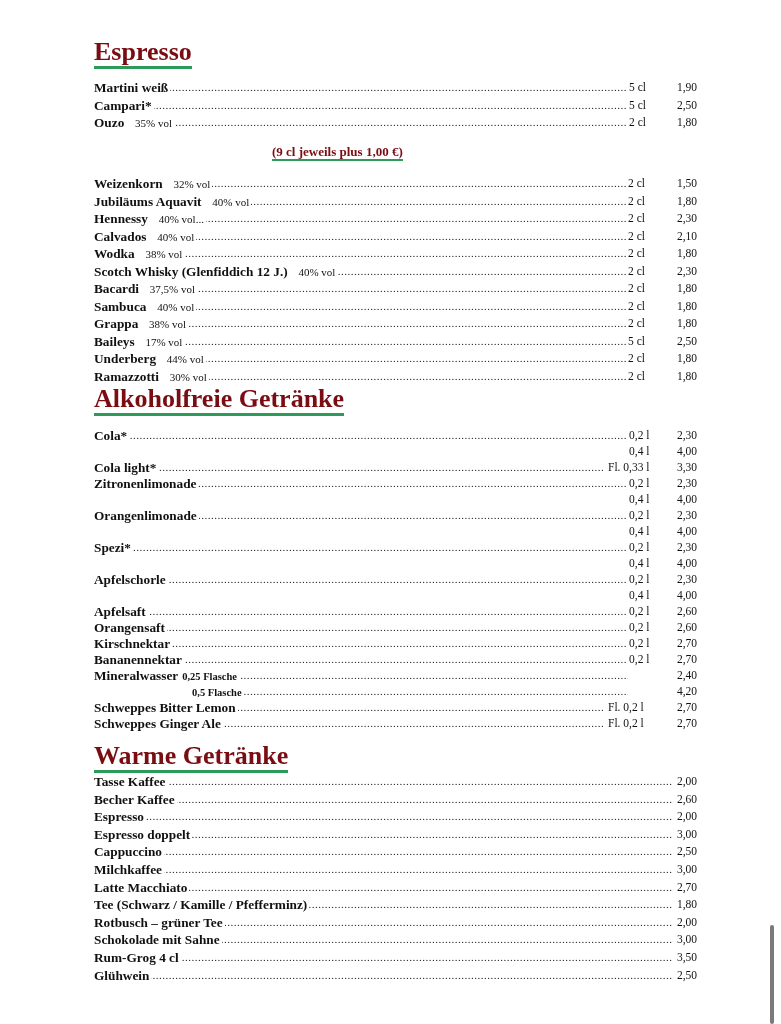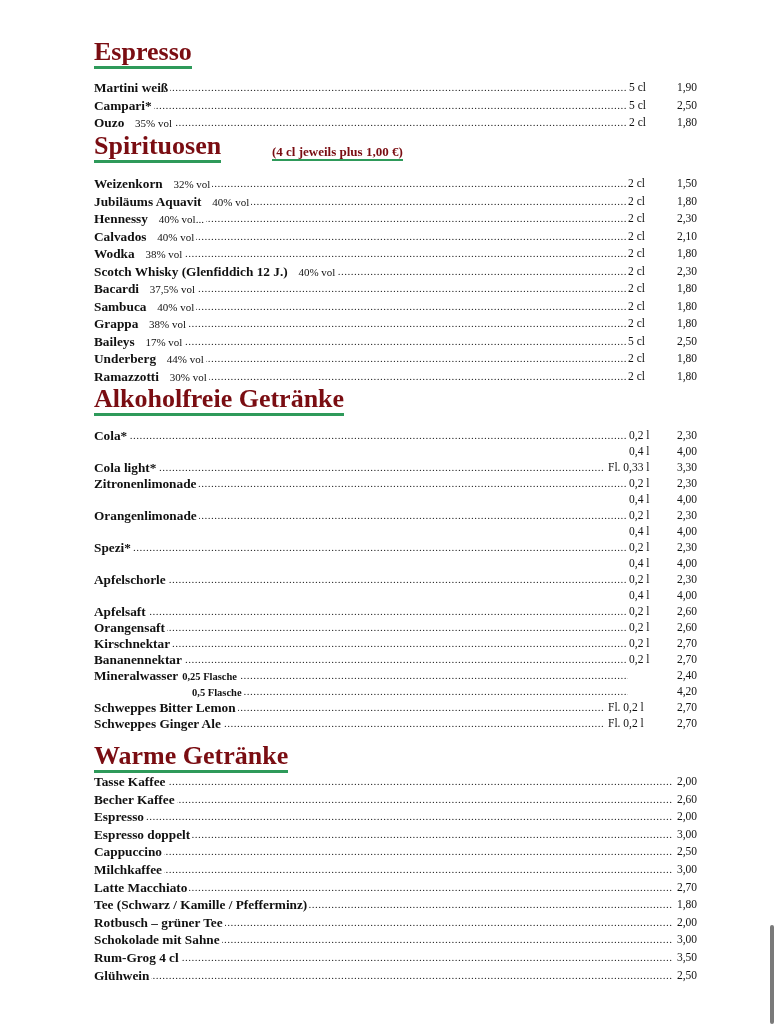--- a/index.html
+++ b/index.html
@@ -15,22 +15,21 @@
   .lead { position:absolute; overflow:hidden; font-size:11px; letter-spacing:0.5px; color:#222; white-space:nowrap; }
   .qty { position:absolute; font-size:11.5px; white-space:nowrap; }
   .price { position:absolute; font-size:11.5px; white-space:nowrap; text-align:right; width:40px; }
   .scroll { position:absolute; left:770px; top:925px; width:4px; height:99px; background:#7a7a7a; border-radius:2px; }
 </style>
 </head>
 <body>
 
 <div class="page" id="page">
   <div class="h" style="top:38px;">Espresso</div>
-  <div class="h" style="top:132px;">Spirituosen</div>
-  <div class="h-note" style="left:272px; top:145px;">(4 cl jeweils plus 1,00 €)</div>
+  <div class="h-note" style="left:272px; top:145px;">(9 cl jeweils plus 1,00 €)</div>
   <div class="h" style="top:385px;">Alkoholfreie Getränke</div>
   <div class="h" style="top:742px;">Warme Getränke</div>
   <div id="rows">
       <div class="row" style="top:79px; width:640px;"><span style="background:#fff; position:relative; z-index:1; padding-right:2px;"><span class="name">Martini weiß</span></span><span class="lead" style="left:0; top:0; width:532px;">............................................................................................................................................................................................................................................................................................................</span><span class="qty" style="left:535px; top:0;">5 cl</span><span class="price" style="left:563px; top:0;">1,90</span></div>
       <div class="row" style="top:96.5px; width:640px;"><span style="background:#fff; position:relative; z-index:1; padding-right:2px;"><span class="name">Campari*</span></span><span class="lead" style="left:0; top:0; width:532px;">............................................................................................................................................................................................................................................................................................................</span><span class="qty" style="left:535px; top:0;">5 cl</span><span class="price" style="left:563px; top:0;">2,50</span></div>
       <div class="row" style="top:114px; width:640px;"><span style="background:#fff; position:relative; z-index:1; padding-right:2px;"><span class="name">Ouzo</span><span class="vol" style="margin-left:8px;">  35% vol</span></span><span class="lead" style="left:0; top:0; width:532px;">............................................................................................................................................................................................................................................................................................................</span><span class="qty" style="left:535px; top:0;">2 cl</span><span class="price" style="left:563px; top:0;">1,80</span></div>
       <div class="row" style="top:175px; width:640px;"><span style="background:#fff; position:relative; z-index:1; padding-right:2px;"><span class="name">Weizenkorn</span><span class="vol" style="margin-left:8px;">  32% vol</span></span><span class="lead" style="left:0; top:0; width:532px;">............................................................................................................................................................................................................................................................................................................</span><span class="qty" style="left:534px; top:0;">2 cl</span><span class="price" style="left:563px; top:0;">1,50</span></div>
       <div class="row" style="top:192.5px; width:640px;"><span style="background:#fff; position:relative; z-index:1; padding-right:2px;"><span class="name">Jubiläums Aquavit</span><span class="vol" style="margin-left:8px;">  40% vol</span></span><span class="lead" style="left:0; top:0; width:532px;">............................................................................................................................................................................................................................................................................................................</span><span class="qty" style="left:534px; top:0;">2 cl</span><span class="price" style="left:563px; top:0;">1,80</span></div>
       <div class="row" style="top:210px; width:640px;"><span style="background:#fff; position:relative; z-index:1; padding-right:2px;"><span class="name">Hennessy</span><span class="vol" style="margin-left:8px;">  40% vol...</span></span><span class="lead" style="left:0; top:0; width:532px;">............................................................................................................................................................................................................................................................................................................</span><span class="qty" style="left:534px; top:0;">2 cl</span><span class="price" style="left:563px; top:0;">2,30</span></div>
       <div class="row" style="top:227.5px; width:640px;"><span style="background:#fff; position:relative; z-index:1; padding-right:2px;"><span class="name">Calvados</span><span class="vol" style="margin-left:8px;">  40% vol</span></span><span class="lead" style="left:0; top:0; width:532px;">............................................................................................................................................................................................................................................................................................................</span><span class="qty" style="left:534px; top:0;">2 cl</span><span class="price" style="left:563px; top:0;">2,10</span></div>

